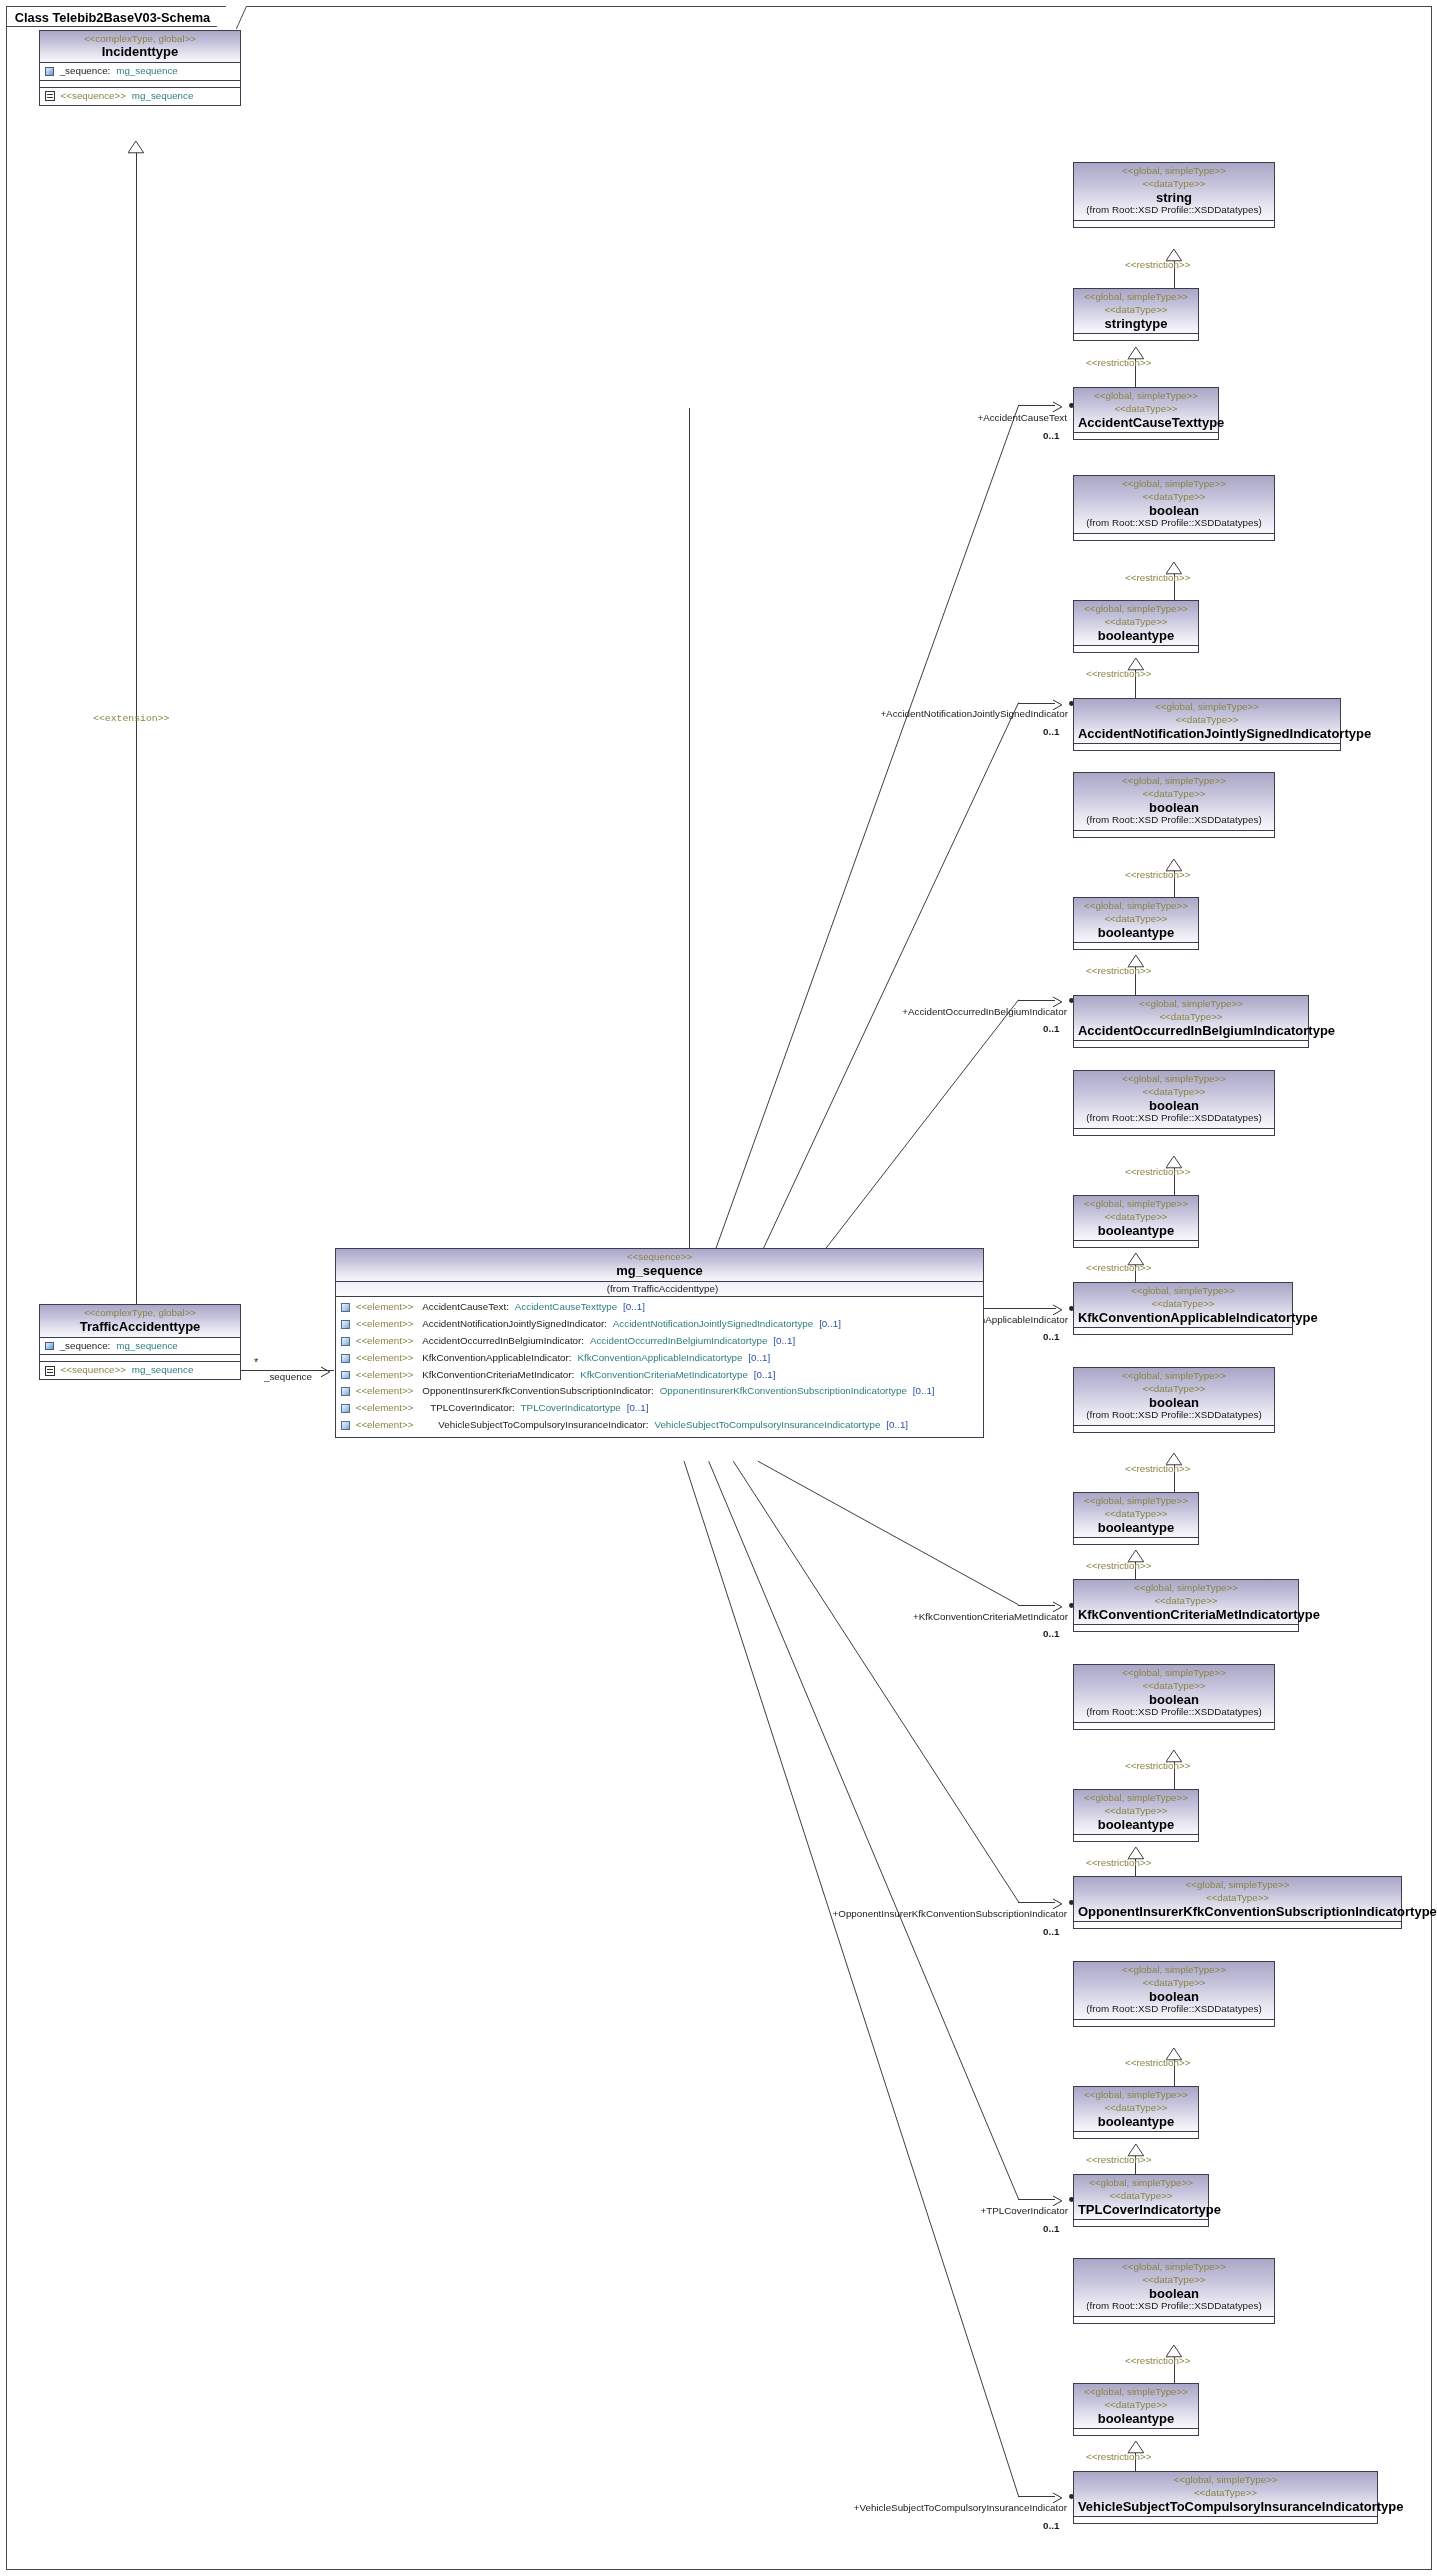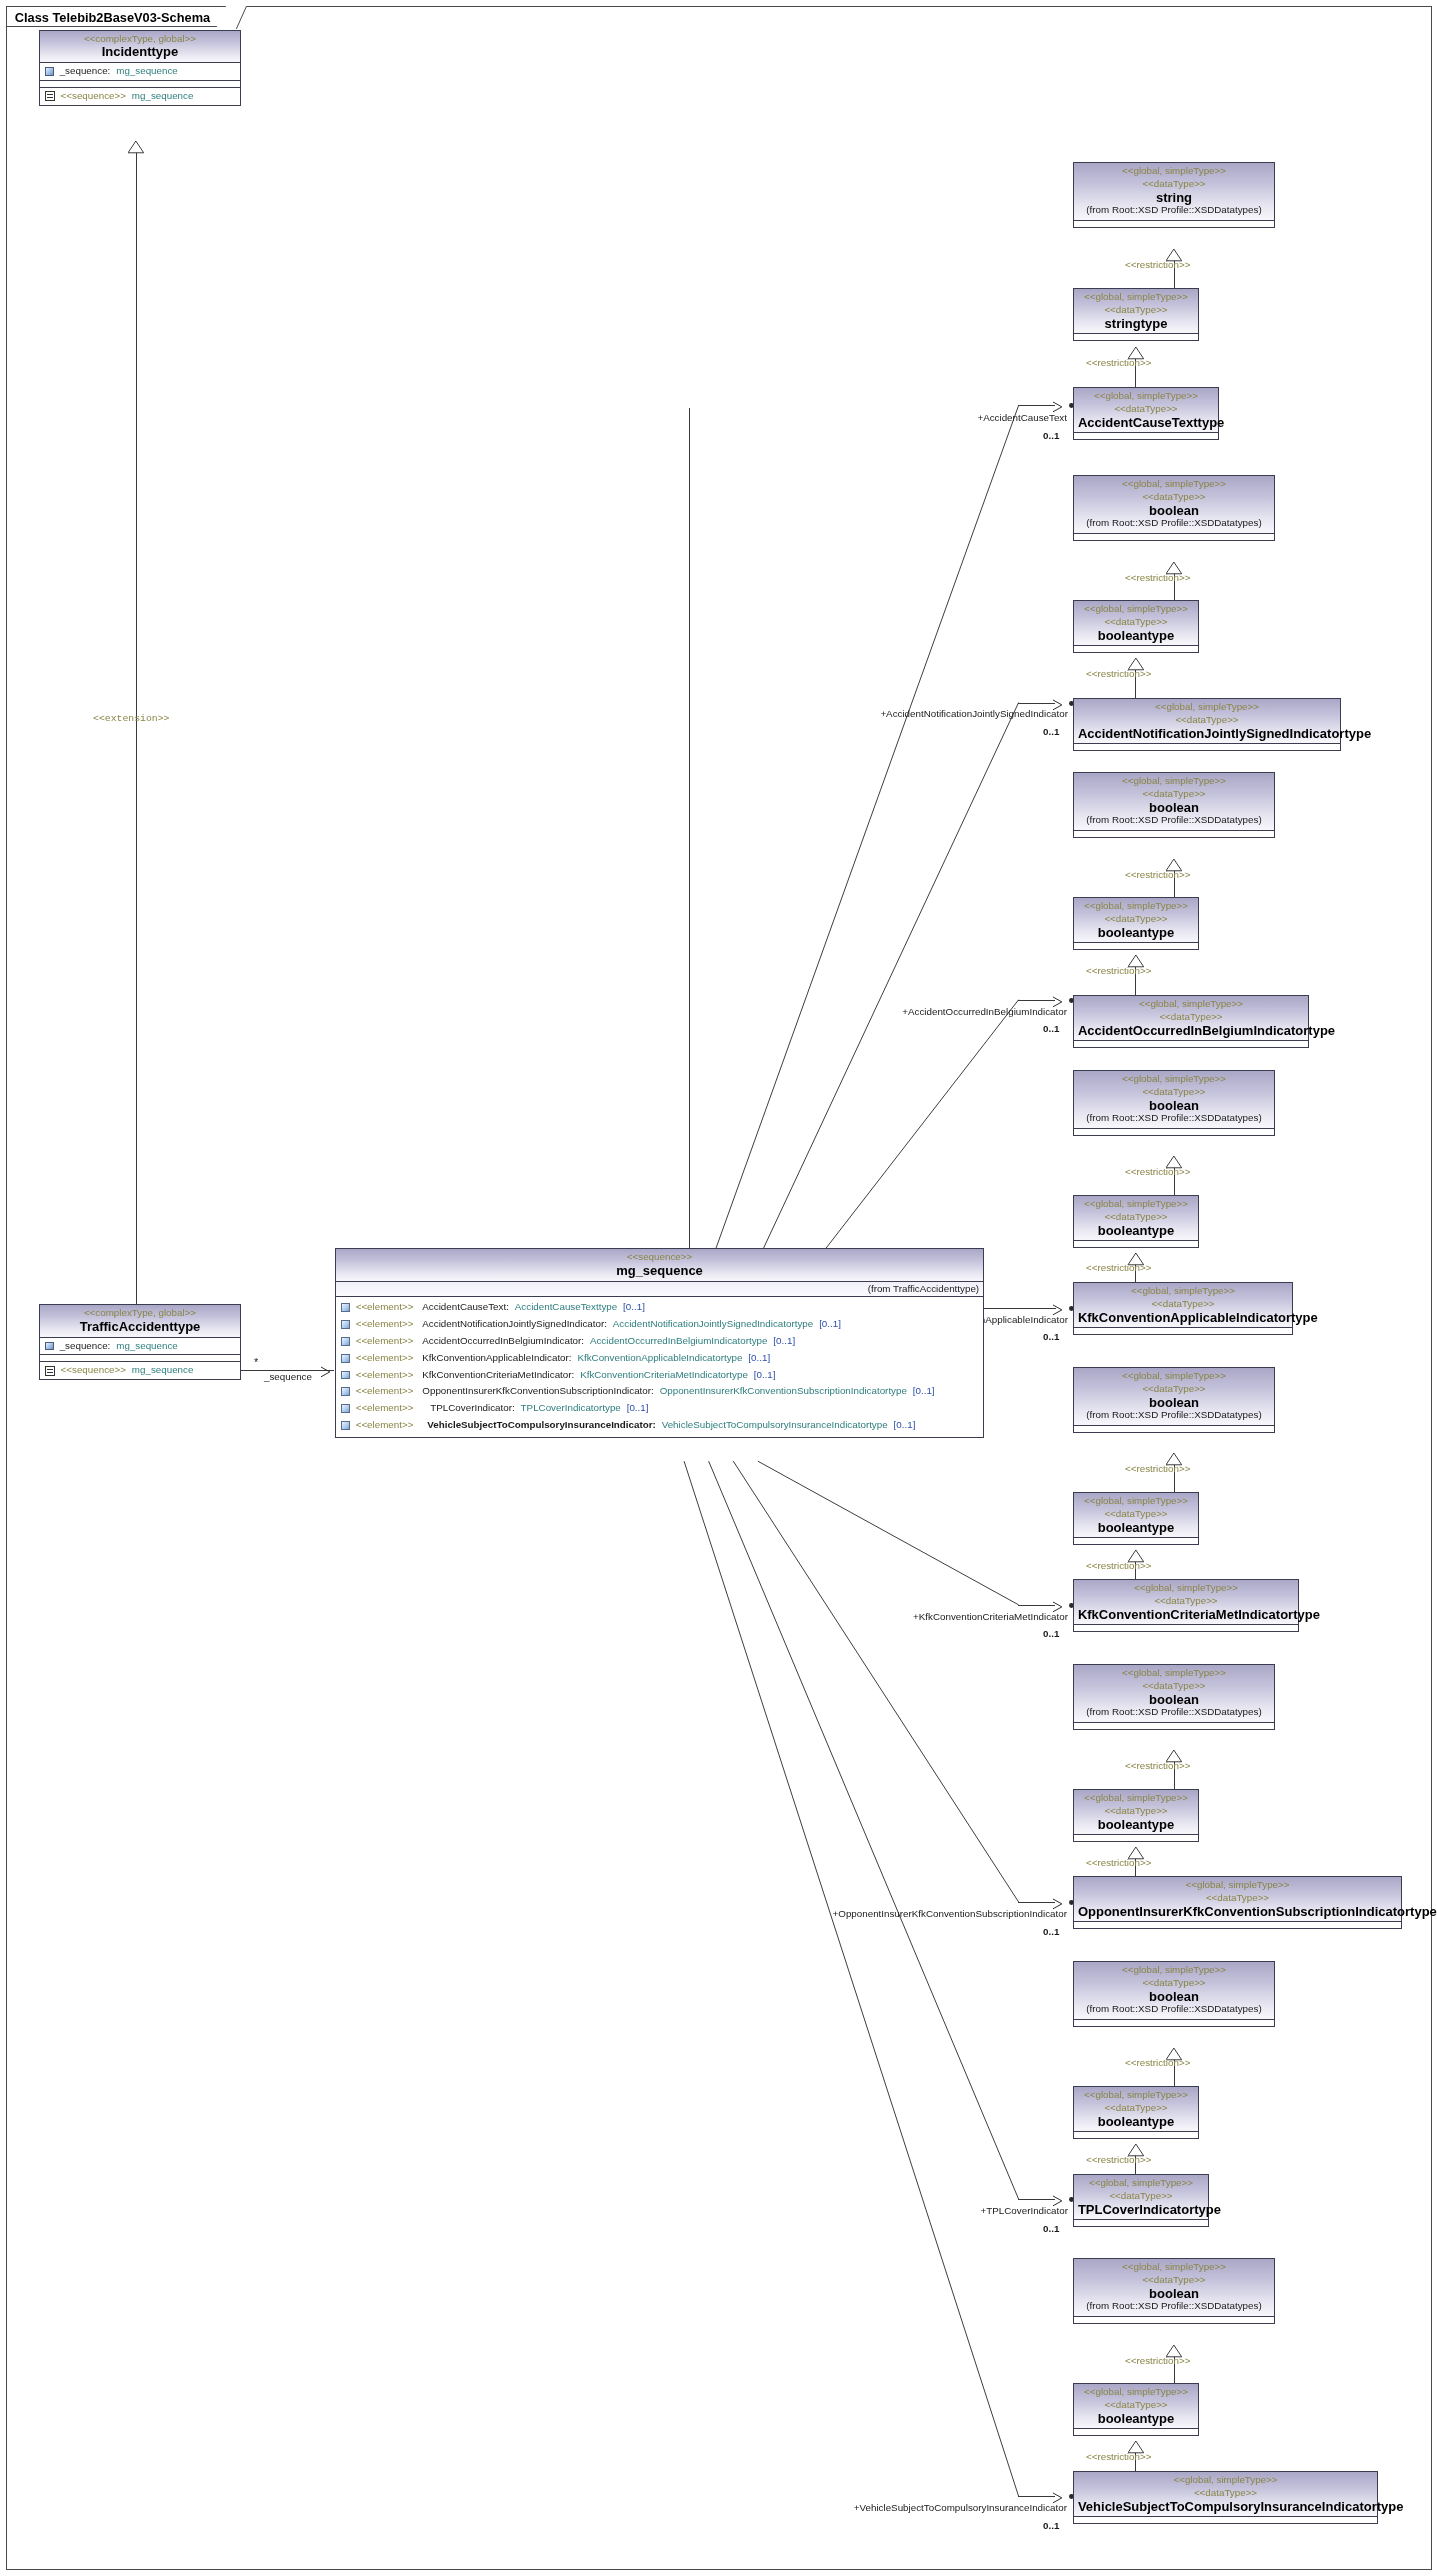--- a/index.html
+++ b/index.html
@@ -77,21 +77,21 @@
     line-height: 13.8px;
     white-space: nowrap;
   }
   .uml .origin {
     font-size: 9.8px;
     color: #1a1a1a;
     line-height: 12.8px;
     white-space: nowrap;
   }
   .uml .origin-left {
-    text-align: right;
+    text-align: center;
     padding-left: 5.9px;
   }
   .uml .empty-band {
     height: 6.9px;
     border-bottom: 1px solid #3c3c50;
     background: #ffffff;
   }
   .uml .empty-tail {
     height: 5.9px;
     background: #ffffff;
@@ -335,21 +335,21 @@
       <div class="row">
         <span class="ico-elem"></span>
         <span class="olive">&lt;&lt;element&gt;&gt;</span>
           <span class="label" style="margin-left:11px;">TPLCoverIndicator:</span>
           <span class="teal">TPLCoverIndicatortype</span>
           <span class="blue">[0..1]</span>
       </div>
       <div class="row">
         <span class="ico-elem"></span>
         <span class="olive">&lt;&lt;element&gt;&gt;</span>
-          <span class="label" style="margin-left:8px;font-weight:bold;">VehicleSubjectToCompulsoryInsuranceIndicator:</span>
+          <span class="label" style="margin-left:19px;">VehicleSubjectToCompulsoryInsuranceIndicator:</span>
           <span class="teal">VehicleSubjectToCompulsoryInsuranceIndicatortype</span>
           <span class="blue">[0..1]</span>
       </div>
     </div>
   </div>
 
   <div class="uml" style="left:1073px; top:162px; width:202px;">
     <div class="head">
       <div class="stereo">&lt;&lt;global, simpleType&gt;&gt;</div>
       <div class="stereo">&lt;&lt;dataType&gt;&gt;</div>

